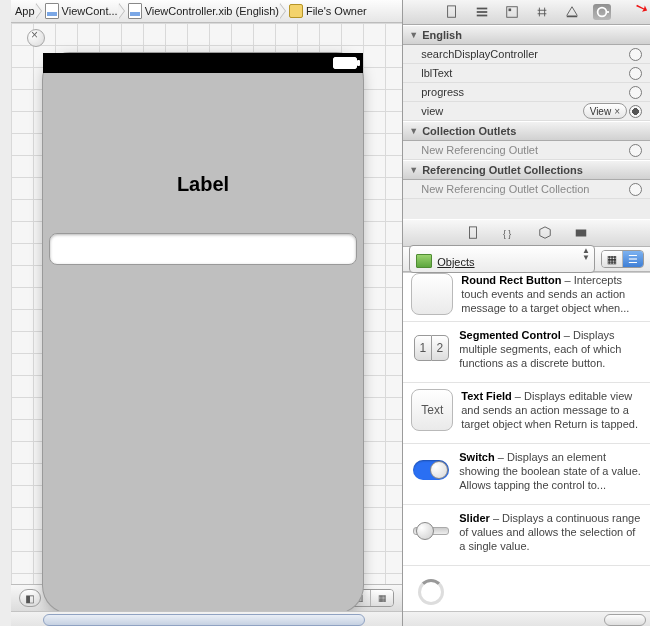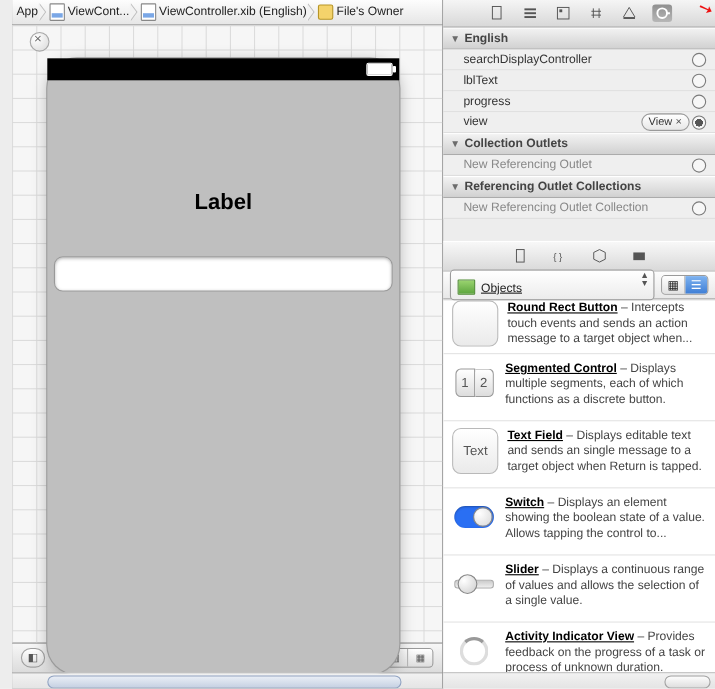--- a/index.html
+++ b/index.html
@@ -189,21 +189,21 @@
   .lib-combo .arrows{position:absolute; right:4px; top:1px; font-size:8px; color:#555; line-height:7px;}
   .view-toggle{display:flex; border:1px solid #9a9a9a; border-radius:4px; overflow:hidden;}
   .view-toggle div{width:20px;height:16px;background:linear-gradient(#fff,#e2e2e2);display:flex;align-items:center;justify-content:center;border-left:1px solid #b7b7b7;}
   .view-toggle div:first-child{border-left:none;}
   .view-toggle div.sel{background:linear-gradient(#7db2f0,#3f7fd6);color:#fff;}
 
   .lib-list{ flex:1; overflow:hidden; background:#fff; border-top:1px solid #ccc;}
   .lib-item{ display:flex; padding:6px 8px; border-bottom:1px solid #e3e3e3; gap:8px; min-height:48px;}
   .lib-thumb{ width:40px; height:40px; border:1px solid #b9b9b9; border-radius:8px; background:linear-gradient(#fff,#eaeaea); display:flex; align-items:center; justify-content:center; font-size:12px; color:#555; flex-shrink:0;}
   .lib-desc{ font-size:11px; line-height:14px; color:#444;}
-  .lib-desc b{ color:#000;text-decoration:underline;}
+  .lib-desc b{ color:#000;}
 
   .seg-thumb{display:flex;}
   .seg-thumb span{width:16px;height:24px;border:1px solid #999;background:linear-gradient(#fff,#ddd);display:flex;align-items:center;justify-content:center;font-size:12px;}
   .seg-thumb span:first-child{border-radius:5px 0 0 5px;}
   .seg-thumb span:last-child{border-radius:0 5px 5px 0;border-left:none;}
 
   .slider-thumb{width:34px;height:6px;background:linear-gradient(#ccc,#eee);border-radius:3px;position:relative;border:1px solid #aaa;}
   .slider-thumb::after{content:"";position:absolute;left:2px;top:-6px;width:16px;height:16px;border-radius:50%;background:radial-gradient(circle at 30% 30%,#fff,#ccc);border:1px solid #888;}
 
   .switch-thumb{width:36px;height:20px;border-radius:10px;background:#2a6ff3;position:relative;box-shadow:inset 0 1px 2px rgba(0,0,0,.3);}
@@ -392,39 +392,38 @@
         <div class="lib-thumb noborder">
             <span class="seg-thumb">
               <span>1</span>
               <span>2</span>
             </span>
           </div>
         <div class="lib-desc"><b>Segmented Control</b><span> – Displays multiple segments, each of which functions as a discrete button.</span></div>
       </div>
       <div class="lib-item">
         <div class="lib-thumb">Text</div>
-        <div class="lib-desc"><b>Text Field</b><span> – Displays editable text and sends an single message to a target object when Return is tapped.</span></div>
+        <div class="lib-desc"><b>Text Field</b><span> – Displays editable view and sends an action message to a target object when Return is tapped.</span></div>
       </div>
       <div class="lib-item">
         <div class="lib-thumb noborder">
             <span class="switch-thumb"></span>
           </div>
         <div class="lib-desc"><b>Switch</b><span> – Displays an element showing the boolean state of a value. Allows tapping the control to...</span></div>
       </div>
       <div class="lib-item">
         <div class="lib-thumb noborder">
             <span class="slider-thumb"></span>
           </div>
         <div class="lib-desc"><b>Slider</b><span> – Displays a continuous range of values and allows the selection of a single value.</span></div>
       </div>
       <div class="lib-item">
         <div class="lib-thumb noborder">
             <span class="spinner-thumb"></span>
           </div>
-        <div class="lib-desc"><b>Activity Indicator View</b><span> – Provides feedback on the progress of a task or process of unknown duration.</span></div>
       </div>
 
     </div>
     <div class="right-hscroll">
       <div class="right-hscroll-thumb"></div>
     </div>
   </div>
 </div>
 
 </body></html>

